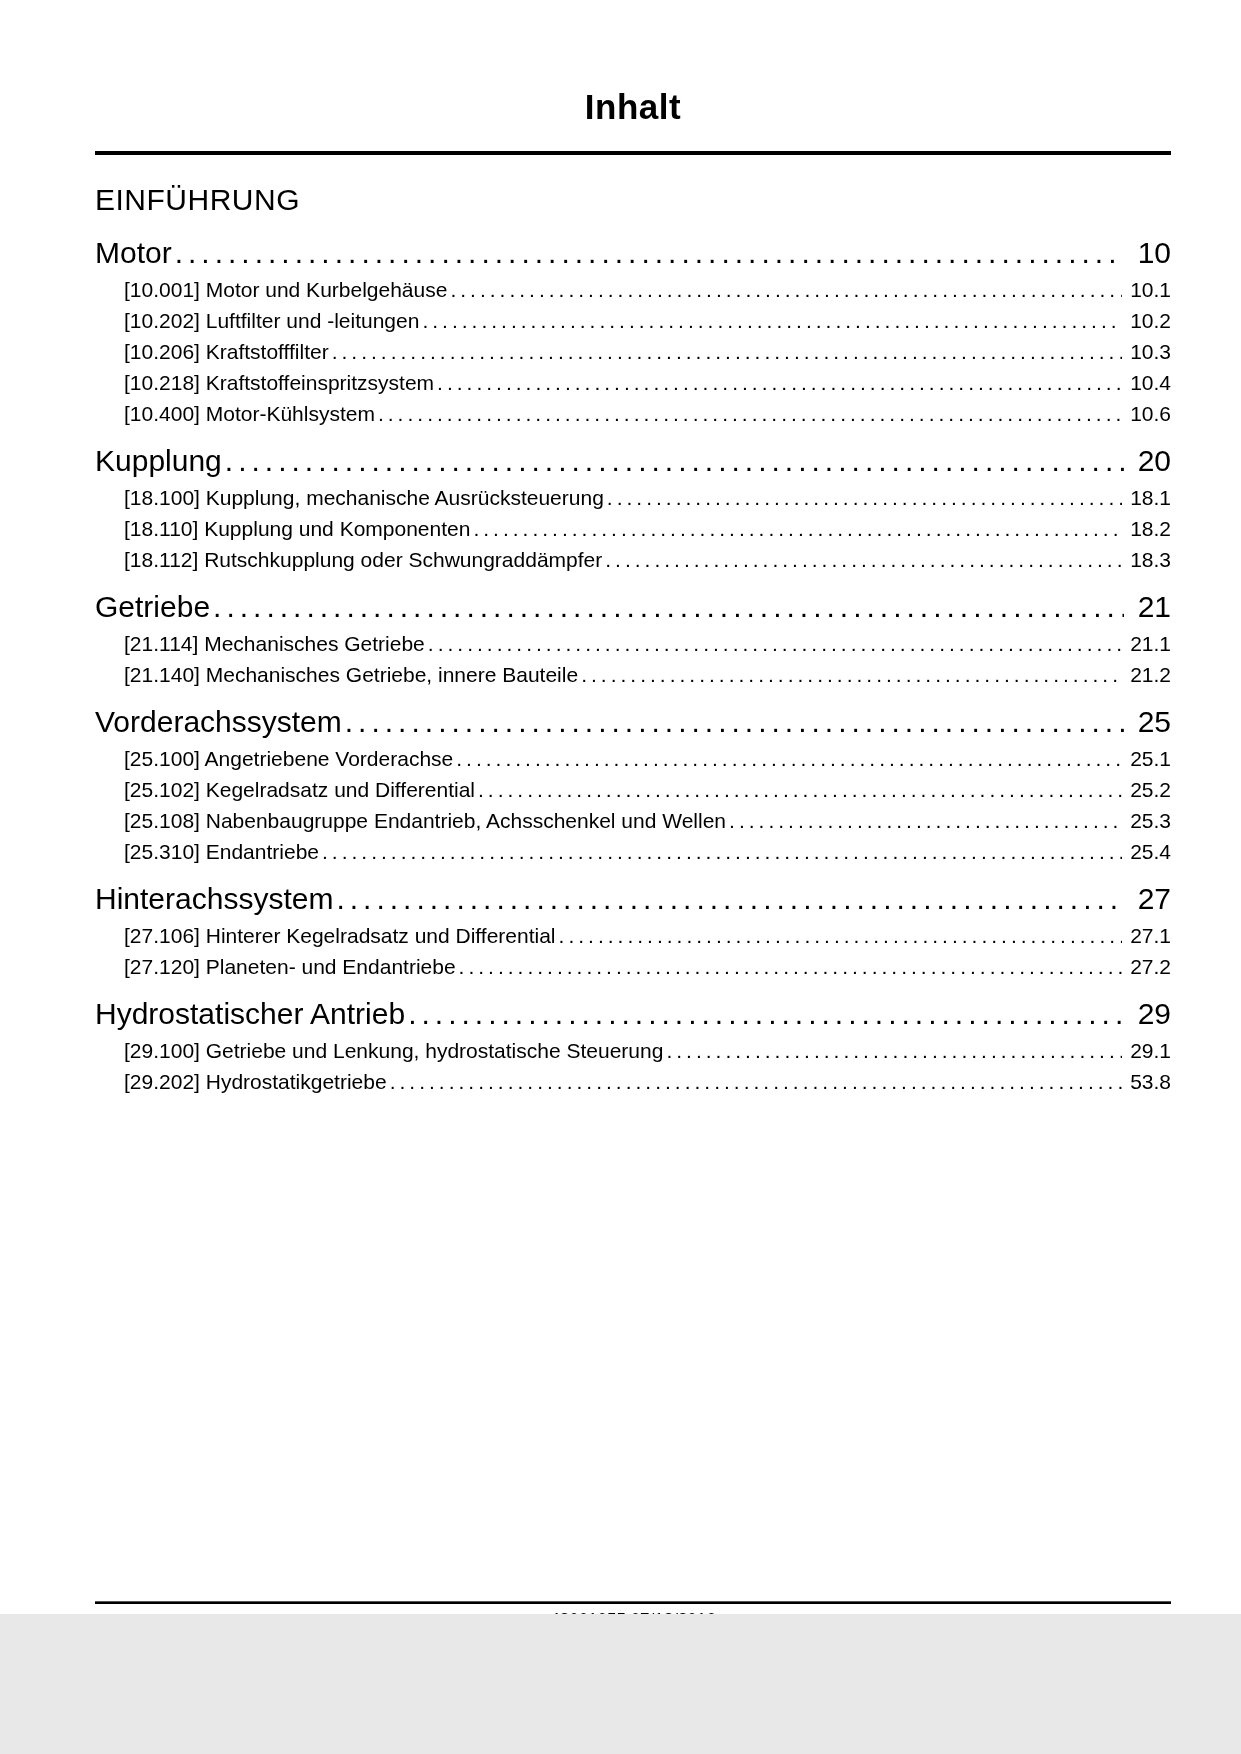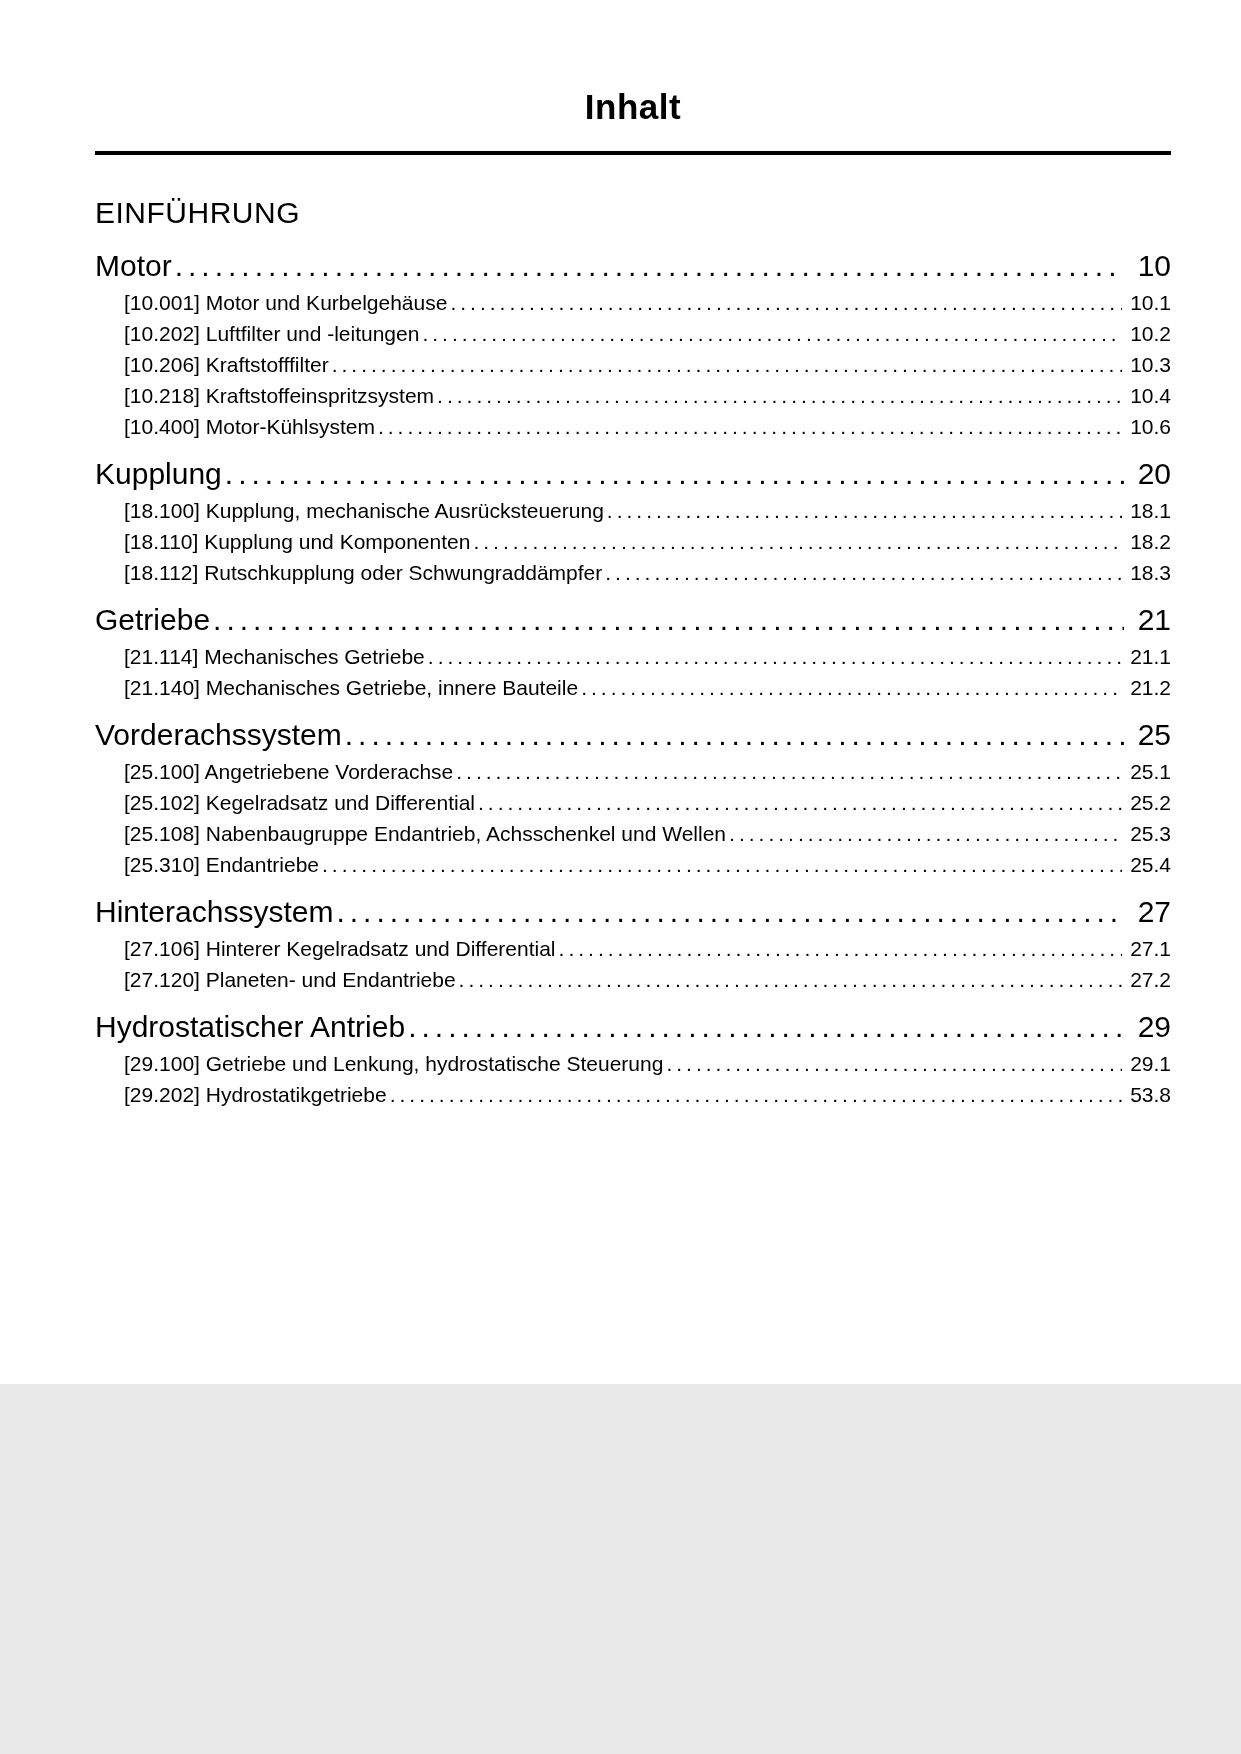--- a/index.html
+++ b/index.html
@@ -1,19 +1,19 @@
 <!DOCTYPE html>
 <html><head>
 <meta charset="utf-8">
 <style>
   html, body { margin: 0; padding: 0; background: #e8e8e8; }
   .page {
     position: relative;
     width: 1241px;
-    height: 1384px;
+    height: 1614px;
     margin: 0 auto;
     background: #ffffff;
     color: #000000;
     font-family: "Liberation Sans", sans-serif;
     overflow: hidden;
   }
   .content {
     padding: 0 70px 0 95px; 
   }
   .doc-title {
@@ -24,21 +24,21 @@
     font-weight: bold;
     line-height: 1.2;
     letter-spacing: 0.5px;
   }
   .title-rule {
     margin-top: 23px;
     height: 4px;
     background: #000000;
   }
   .intro-heading {
-    margin-top: 40px;
+    margin-top: 27px;
     font-size: 30px;
     line-height: 36px;
     letter-spacing: 0.5px;
   }
   .toc-row {
     display: flex;
     align-items: baseline;
     white-space: nowrap;
   }
   .toc-row.main {

